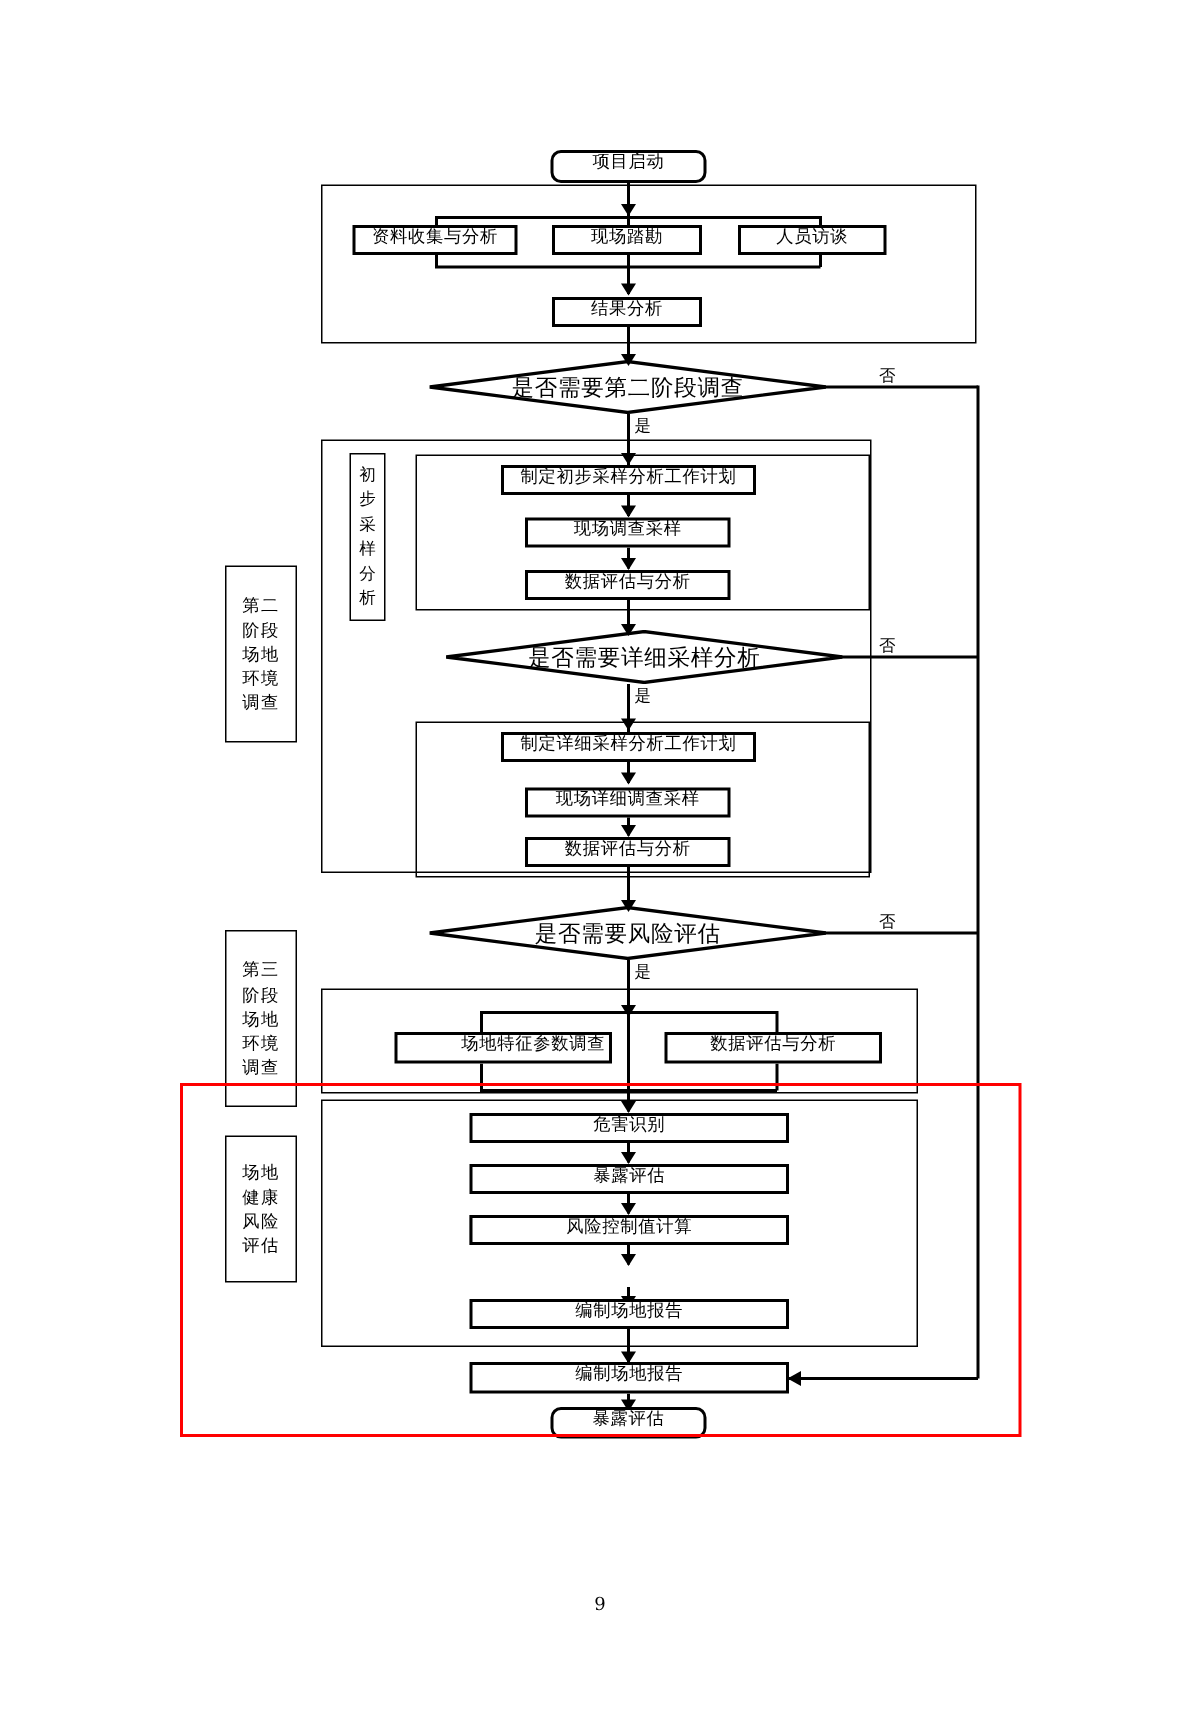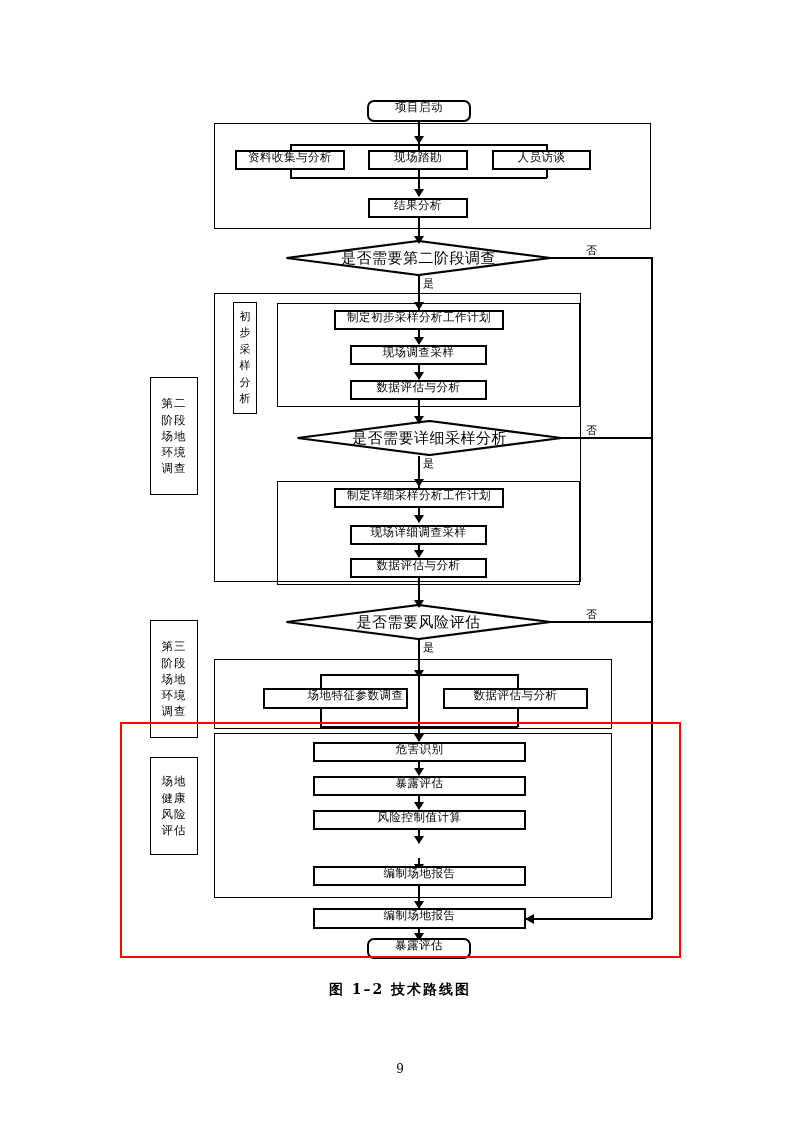--- a/index.html
+++ b/index.html
@@ -294,17 +294,16 @@
 
   <div class="ln lnv" style="left:418px;top:929px;height:12px;"></div>
   <div class="arw-d" style="left:414px;top:933px;"></div>
 
   <div class="box term" style="left:367px;top:938px;width:104px;height:21px;">
     <span>暴露评估</span>
   </div>
 
   <div class="redbox" style="left:120px;top:722px;width:561px;height:236px;"></div>
 
-  <div class="caption" style="top:981px;left:0;">图 1–2 技术路线图</div>
 
   <div class="folio" style="top:1062px;left:0;">9</div>
 
 </div>
 
 </body></html>

